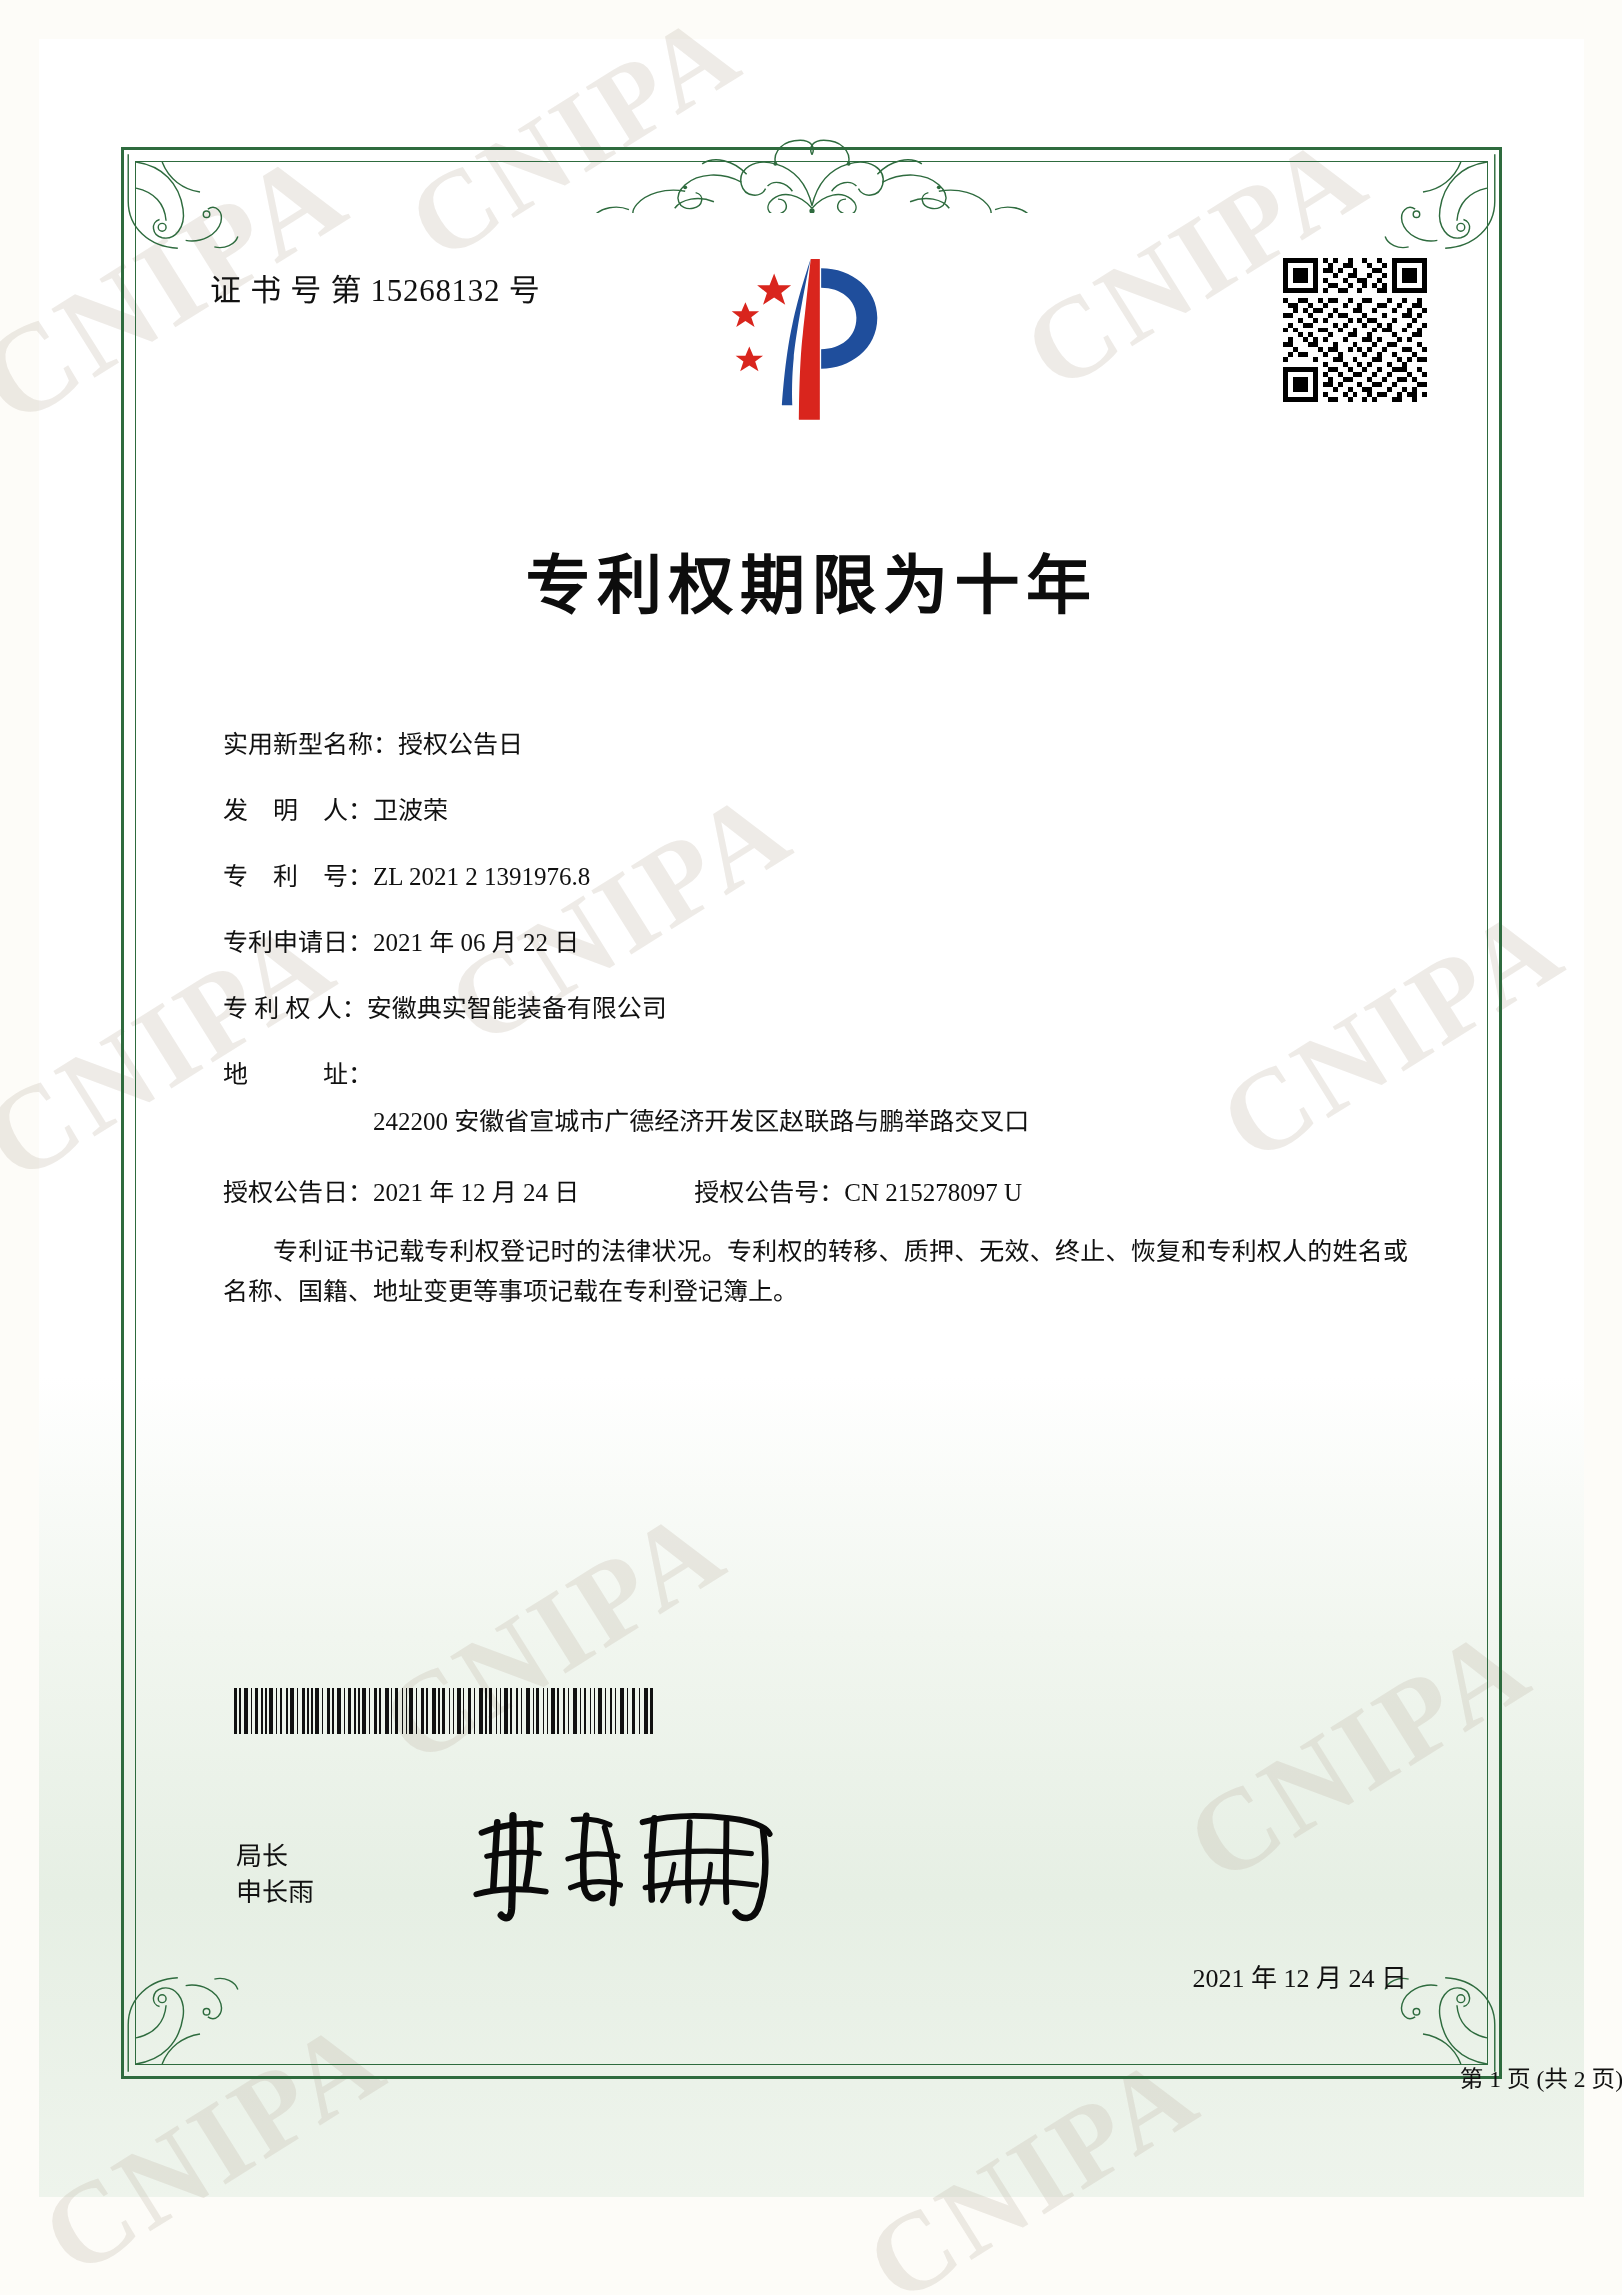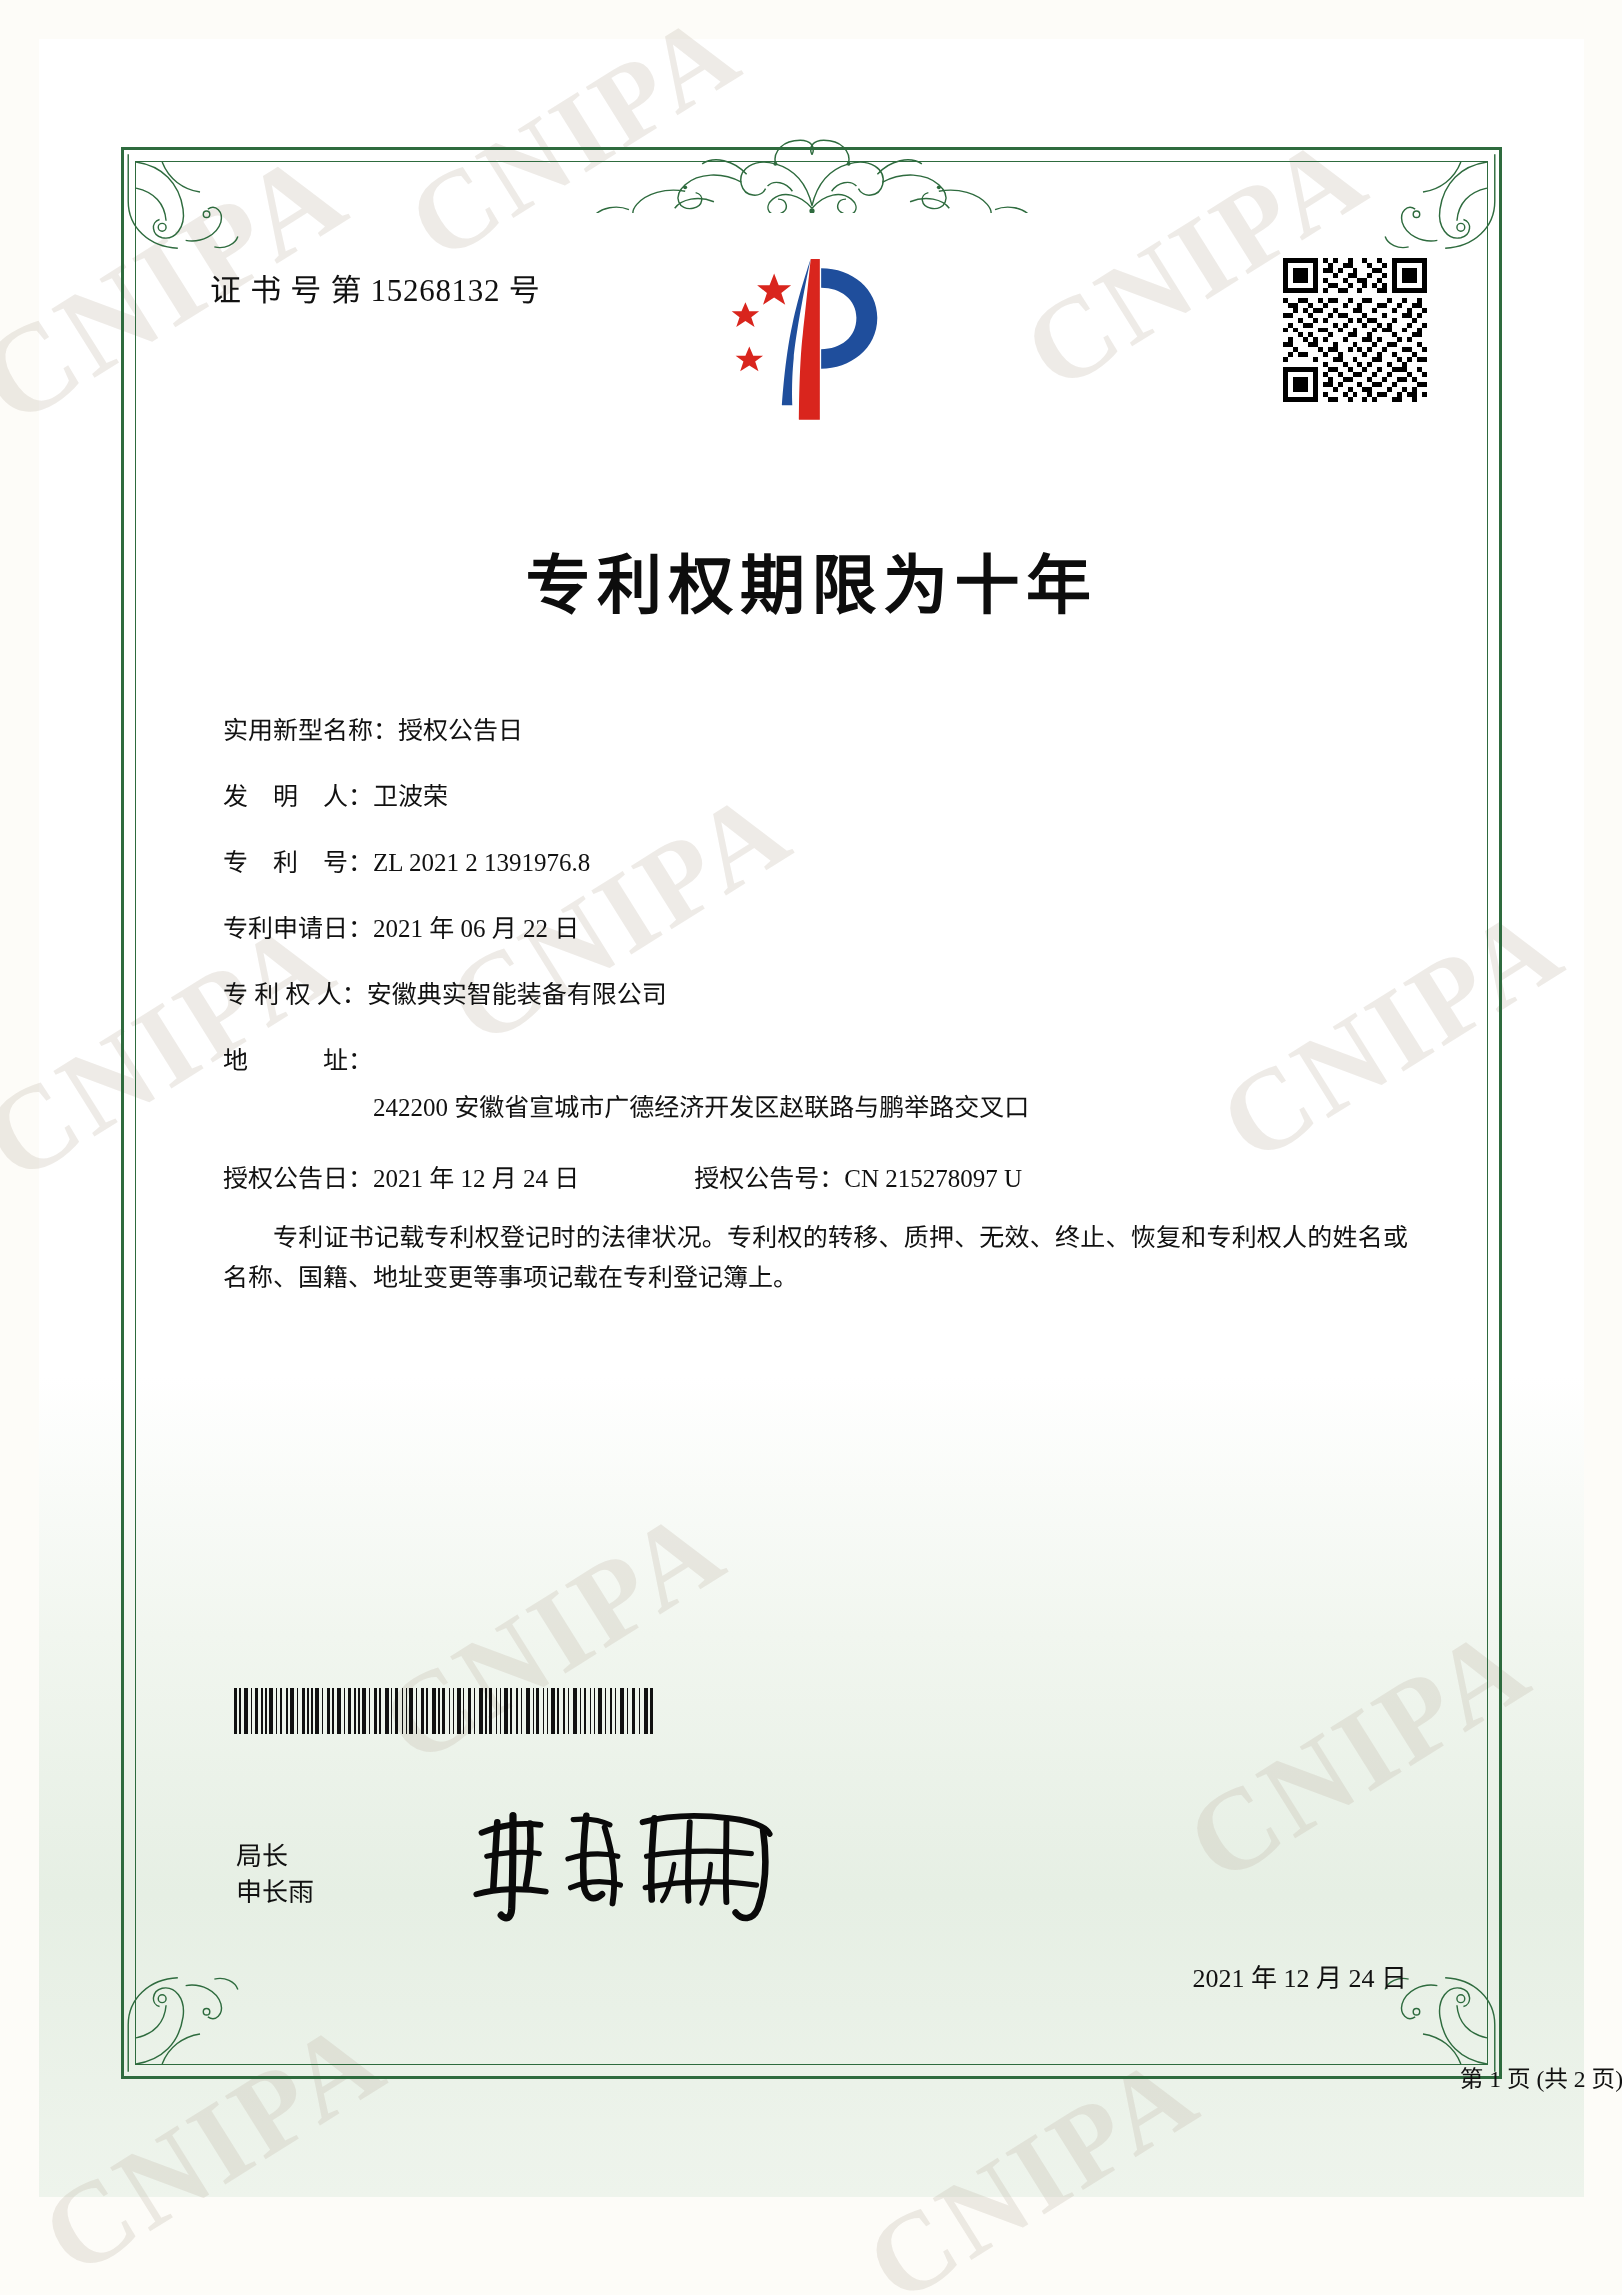--- a/index.html
+++ b/index.html
@@ -554,21 +554,21 @@
           <rect x="22" y="28" width="2" height="1"></rect>
           <rect x="26" y="28" width="1" height="1"></rect>
       </g>
     </svg>
   </div>
 
   <div style="position:absolute; left:164px; right:164px; top:458px;">
     <div class="main-title">专利权期限为十年</div>
   </div>
 
-  <div style="position:absolute; left:164px; right:164px; top:634px;">
+  <div style="position:absolute; left:164px; right:164px; top:648px;">
     <div class="fields">
 
       <div class="field-row">
         <div class="fld-label">实用新型名称：</div>
         <div class="fld-value">授权公告日</div>
       </div>
 
       <div class="field-row">
         <div class="fld-label">发　明　人：</div>
         <div class="fld-value">卫波荣</div>

